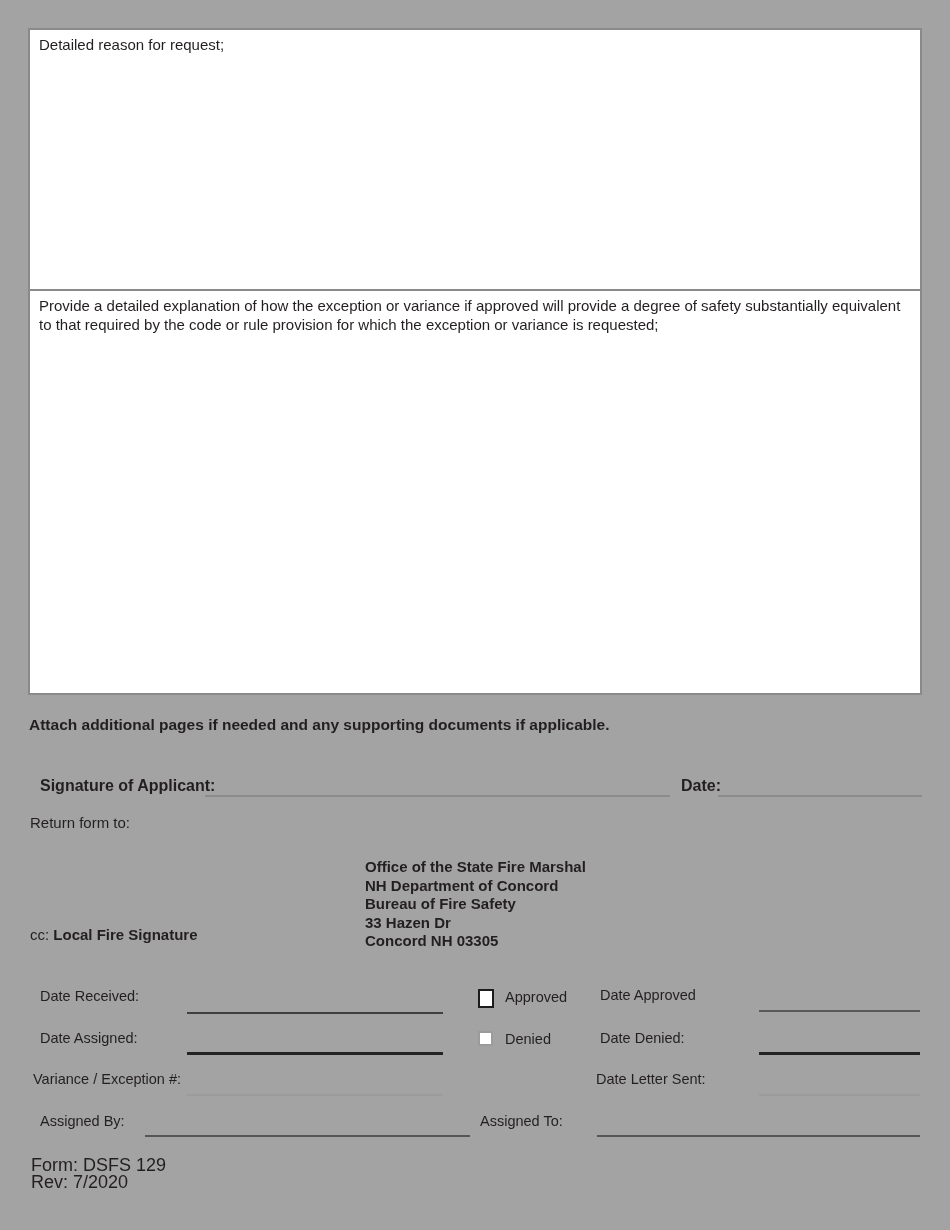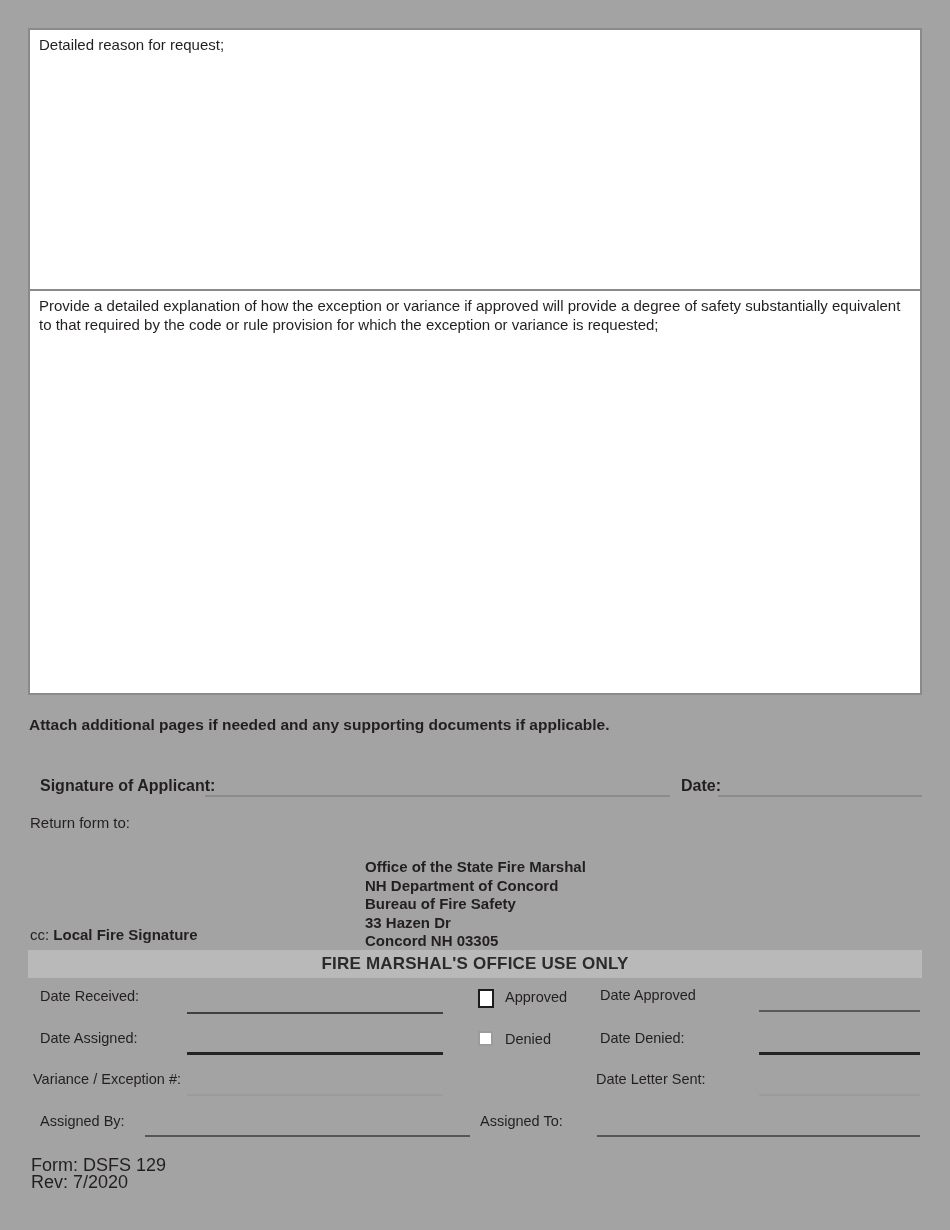--- a/index.html
+++ b/index.html
@@ -99,21 +99,20 @@
   <div class="address">
     <div>Office of the State Fire Marshal</div>
     <div>NH Department of Concord</div>
     <div>Bureau of Fire Safety</div>
     <div>33 Hazen Dr</div>
     <div>Concord NH 03305</div>
   </div>
 
   <div class="cc-line"><span>cc:</span> <b>Local Fire Signature</b></div>
 
-  <div class="banner">FIRE MARSHAL'S OFFICE USE ONLY</div>
 
   <div class="flabel r" style="left:40px; top:988px; width:145px;">Date Received:</div>
   <div class="line u-received"></div>
   <div class="cb cb-approved"></div>
   <div class="flabel" style="left:505px; top:989px;">Approved</div>
   <div class="flabel r" style="left:600px; top:987px; width:157px;">Date Approved</div>
   <div class="line u-approved"></div>
 
   <div class="flabel r" style="left:40px; top:1030px; width:145px;">Date Assigned:</div>
   <div class="line u-assigned"></div>

